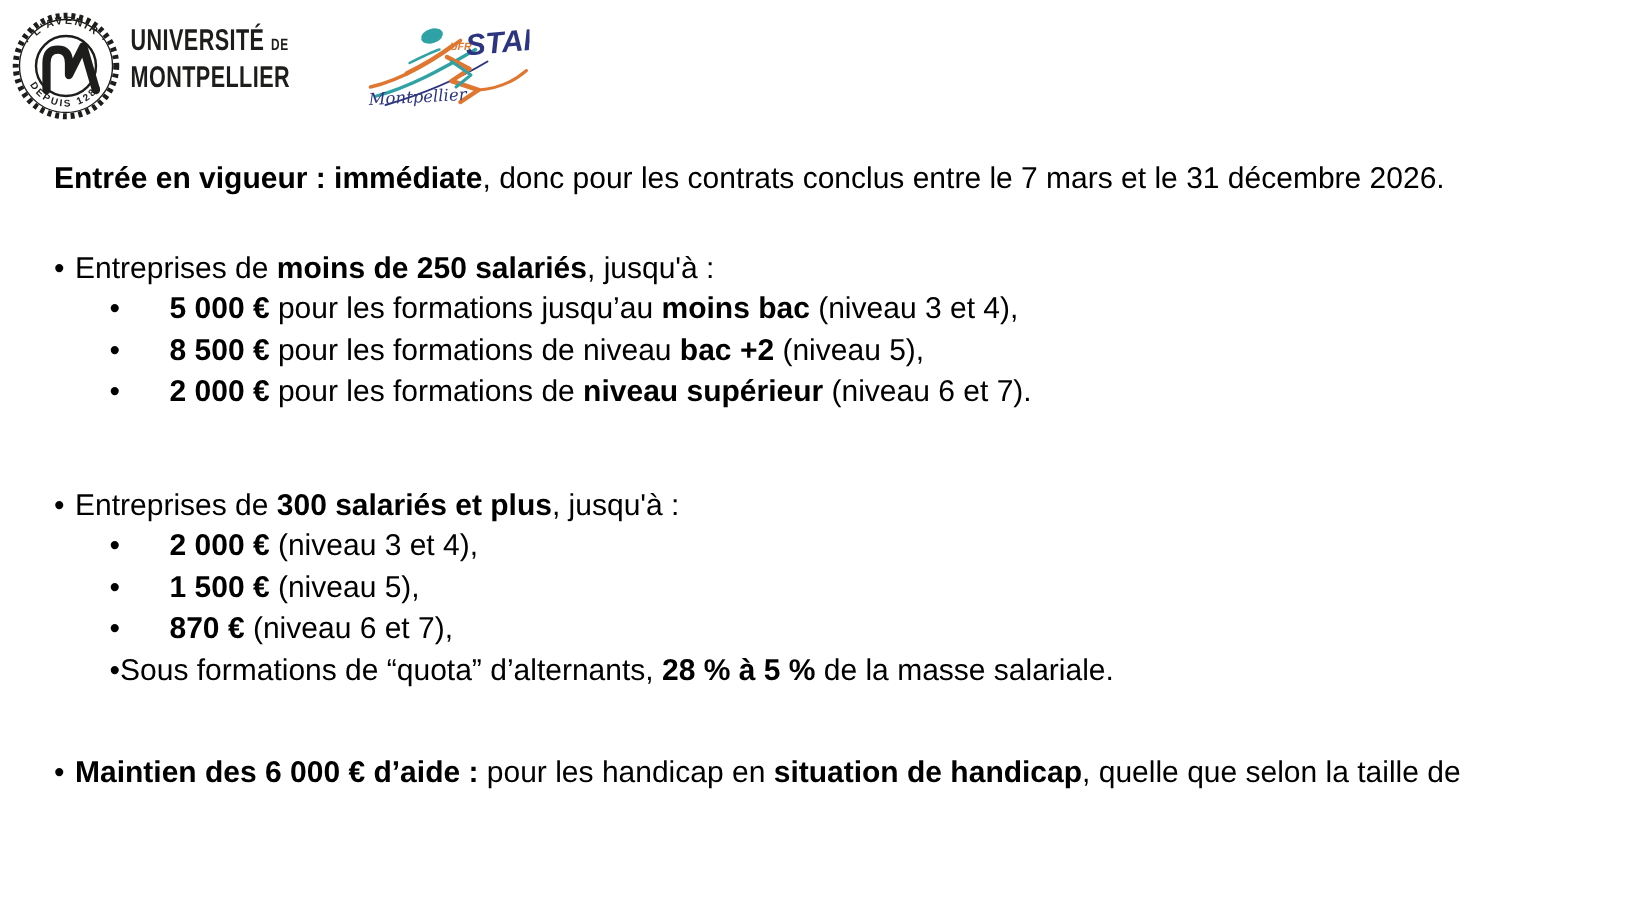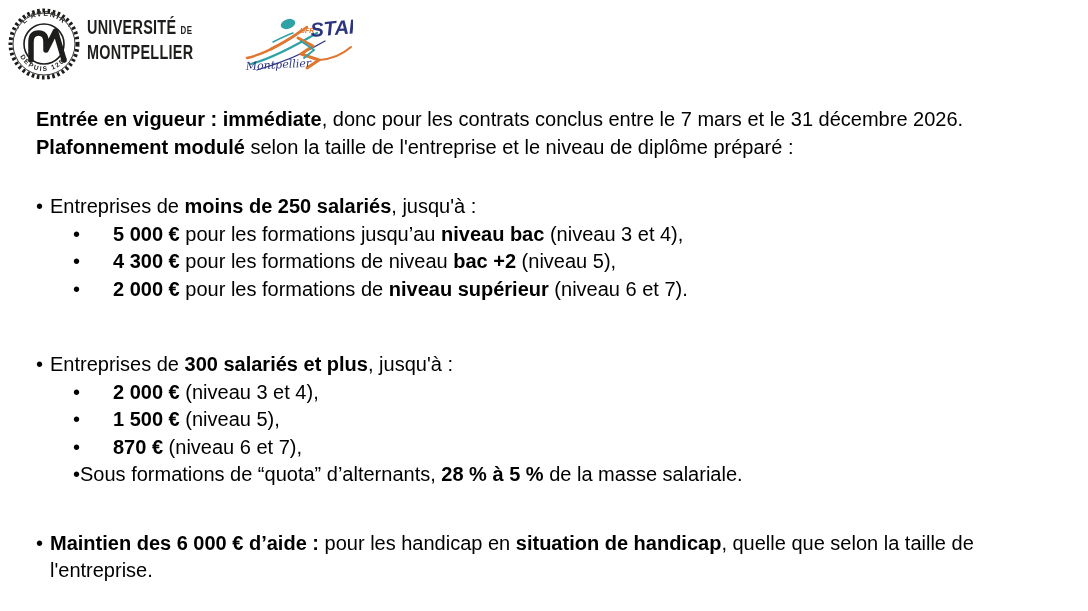--- a/index.html
+++ b/index.html
@@ -72,33 +72,31 @@
       </g>
       <text x="57" y="25" font-size="7" font-style="italic" font-weight="bold" fill="#e0762f">UFR</text>
       <text x="68" y="29" font-size="20" font-weight="bold" font-style="italic" transform="rotate(-5 68 29)" fill="#2d3580">STAPS</text>
       <text x="3" y="62" font-size="11" font-style="italic" font-family="DejaVu Serif, serif" transform="rotate(-3 3 62)" fill="#2d3580">Montpellier</text>
     </svg>
   </div>
 
   <div class="content">
       <div class="block block-intro">
         <div class="line"><span class="bold">Entrée en vigueur : immédiate</span><span>, donc pour les contrats conclus entre le 7 mars et le 31 décembre 2026.</span></div>
-        <div class="line"><span class="bold">Plafonnement modulé</span><span> selon la taille de l'entreprise et le niveau de diplôme préparé :</span></div>
       </div>
       <div class="block block-list-small">
         <div class="line lvl1"><span class="bullet">•</span><span>Entreprises de </span><span class="bold">moins de 250 salariés</span><span>, jusqu'à :</span></div>
-        <div class="line lvl2"><span class="bullet">•</span><span class="bold">5 000 €</span><span> pour les formations jusqu’au </span><span class="bold">niveau bac</span><span> (niveau 3 et 4),</span></div>
-        <div class="line lvl2"><span class="bullet">•</span><span class="bold">4 300 €</span><span> pour les formations de niveau </span><span class="bold">bac +2</span><span> (niveau 5),</span></div>
+        <div class="line lvl2"><span class="bullet">•</span><span class="bold">5 000 €</span><span> pour les formations jusqu’au </span><span class="bold">moins bac</span><span> (niveau 3 et 4),</span></div>
+        <div class="line lvl2"><span class="bullet">•</span><span class="bold">8 500 €</span><span> pour les formations de niveau </span><span class="bold">bac +2</span><span> (niveau 5),</span></div>
         <div class="line lvl2"><span class="bullet">•</span><span class="bold">2 000 €</span><span> pour les formations de </span><span class="bold">niveau supérieur</span><span> (niveau 6 et 7).</span></div>
       </div>
       <div class="block block-list-large">
         <div class="line lvl1"><span class="bullet">•</span><span>Entreprises de </span><span class="bold">300 salariés et plus</span><span>, jusqu'à :</span></div>
         <div class="line lvl2"><span class="bullet">•</span><span class="bold">2 000 €</span><span> (niveau 3 et 4),</span></div>
         <div class="line lvl2"><span class="bullet">•</span><span class="bold">1 500 €</span><span> (niveau 5),</span></div>
         <div class="line lvl2"><span class="bullet">•</span><span class="bold">870 €</span><span> (niveau 6 et 7),</span></div>
         <div class="line lvl3"><span class="bullet">•</span><span>Sous formations de “quota” d’alternants, </span><span class="bold">28 % à 5 %</span><span> de la masse salariale.</span></div>
       </div>
       <div class="block block-maintain">
         <div class="line lvl1"><span class="bullet">•</span><span class="bold">Maintien des 6 000 € d’aide :</span><span> pour les handicap en </span><span class="bold">situation de handicap</span><span>, quelle que selon la taille de</span></div>
-        <div class="line cont"><span>l'entreprise.</span></div>
       </div>
     </div>
 </div>
 
 </body></html>

